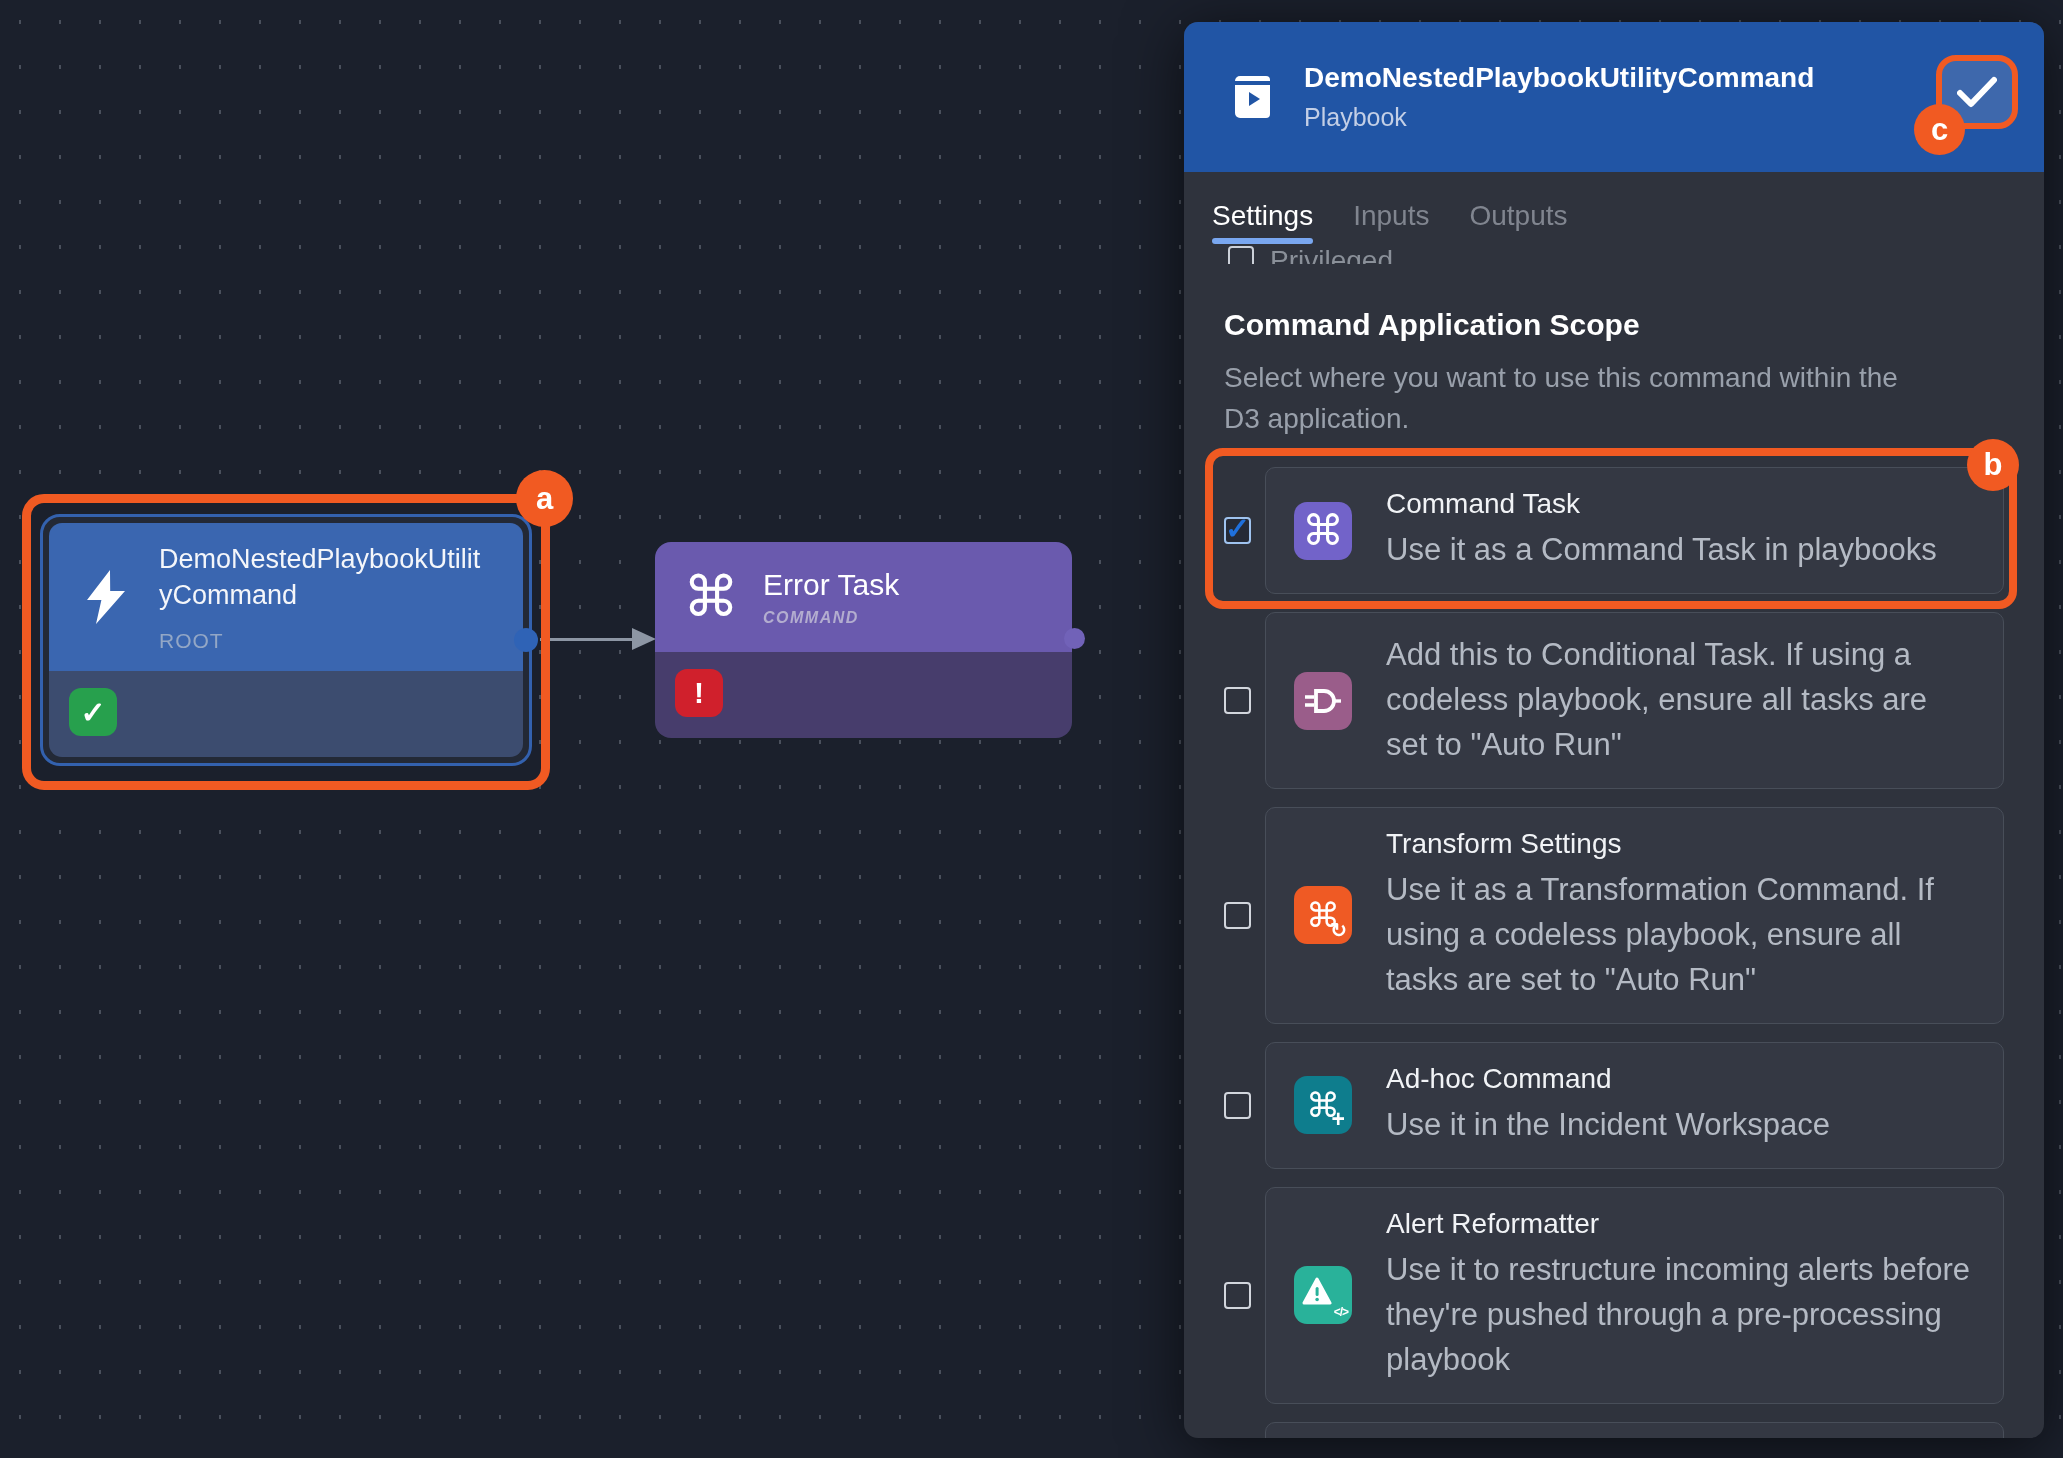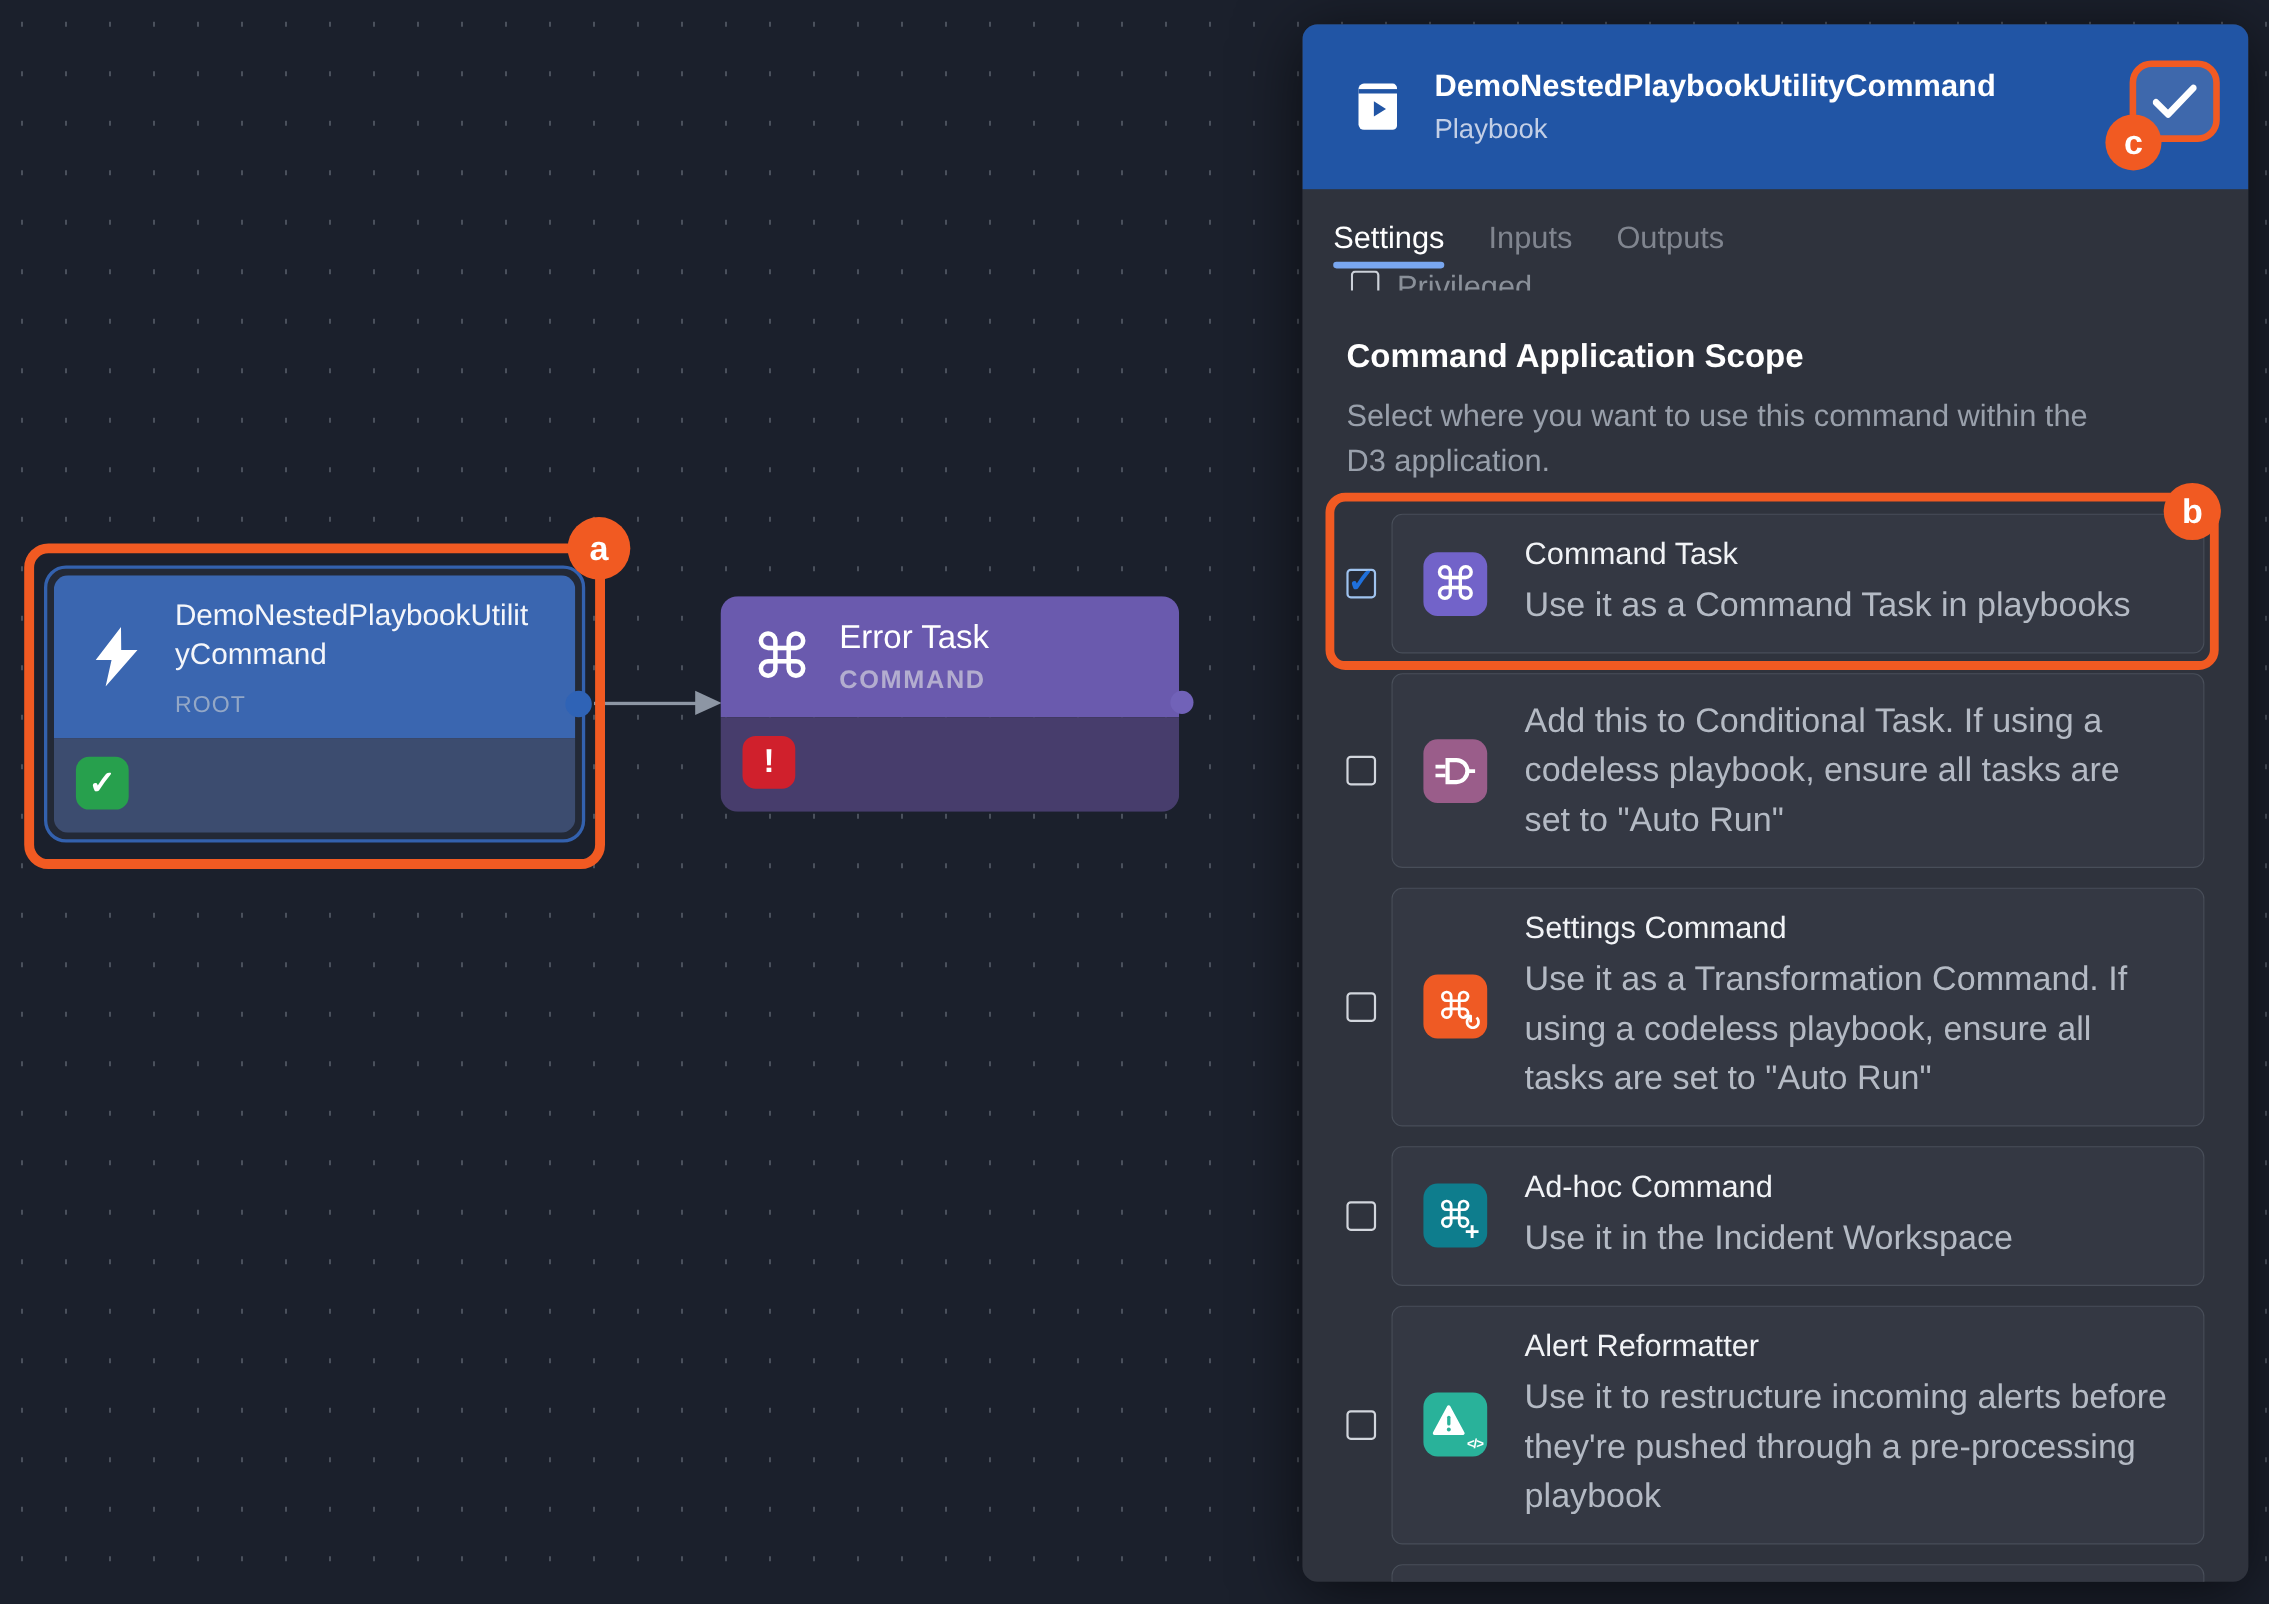--- a/index.html
+++ b/index.html
@@ -42,21 +42,21 @@
   .connector-line { position:absolute; left:540px; top:638px; width:98px; height:3px; background:#8d96a4; }
   .connector-arrow {
     position:absolute; left:632px; top:628px; width:0; height:0;
     border-left:24px solid #8d96a4; border-top:11px solid rgba(0,0,0,0); border-bottom:11px solid rgba(0,0,0,0);
   }
   
   .node-err { position:absolute; left:655px; top:542px; width:417px; height:196px; border-radius:16px; overflow:hidden; display:flex; flex-direction:column; }
   .node-err-header { height:110px; background:#6a5aae; display:flex; align-items:center; padding-left:28px; gap:24px; }
   .cmd-glyph-big { font-size:56px; color:#fff; line-height:1; }
   .node-err-title { font-size:30px; color:#fff; }
-  .node-err-sub { font-size:23px; font-weight:bold; color:#b3adcf; letter-spacing:1.5px; margin-top:7px; }
+  .node-err-sub { font-size:16px; font-weight:bold; color:#b3adcf; letter-spacing:1.5px; margin-top:7px;font-style:italic; }
   .node-err-body { flex:1; background:#473d6c; position:relative; }
   
   .hl { position:absolute; border:9px solid #f15a22; border-radius:22px; pointer-events:none; }
   .hl-a { left:22px; top:494px; width:528px; height:296px; }
   .ann-badge {
     position:absolute; width:57px; height:57px; border-radius:50%; background:#f15a22;
     display:flex; align-items:center; justify-content:center;
     font-size:31px; font-weight:bold; color:#fff; z-index:30;
   }
   .badge-a { left:516px; top:470px; }
@@ -238,21 +238,21 @@
     </div>
 
     <div class="scope-row">
       <div class="cb"></div>
       <div class="scope-card">
         <div class="icon-box" style="background: rgb(239, 90, 36);">
           <span class="cmd-glyph-sm">⌘</span>
           <span class="corner-glyph rotate-g">↻</span>
         </div>
         <div>
-          <div class="scope-title">Settings Command</div>
+          <div class="scope-title">Transform Settings</div>
           <div class="scope-desc">Use it as a Transformation Command. If using a codeless playbook, ensure all tasks are set to "Auto Run"</div>
         </div>
       </div>
     </div>
 
     <div class="scope-row">
       <div class="cb"></div>
       <div class="scope-card">
         <div class="icon-box" style="background: rgb(14, 125, 141);">
           <span class="cmd-glyph-sm">⌘</span>

